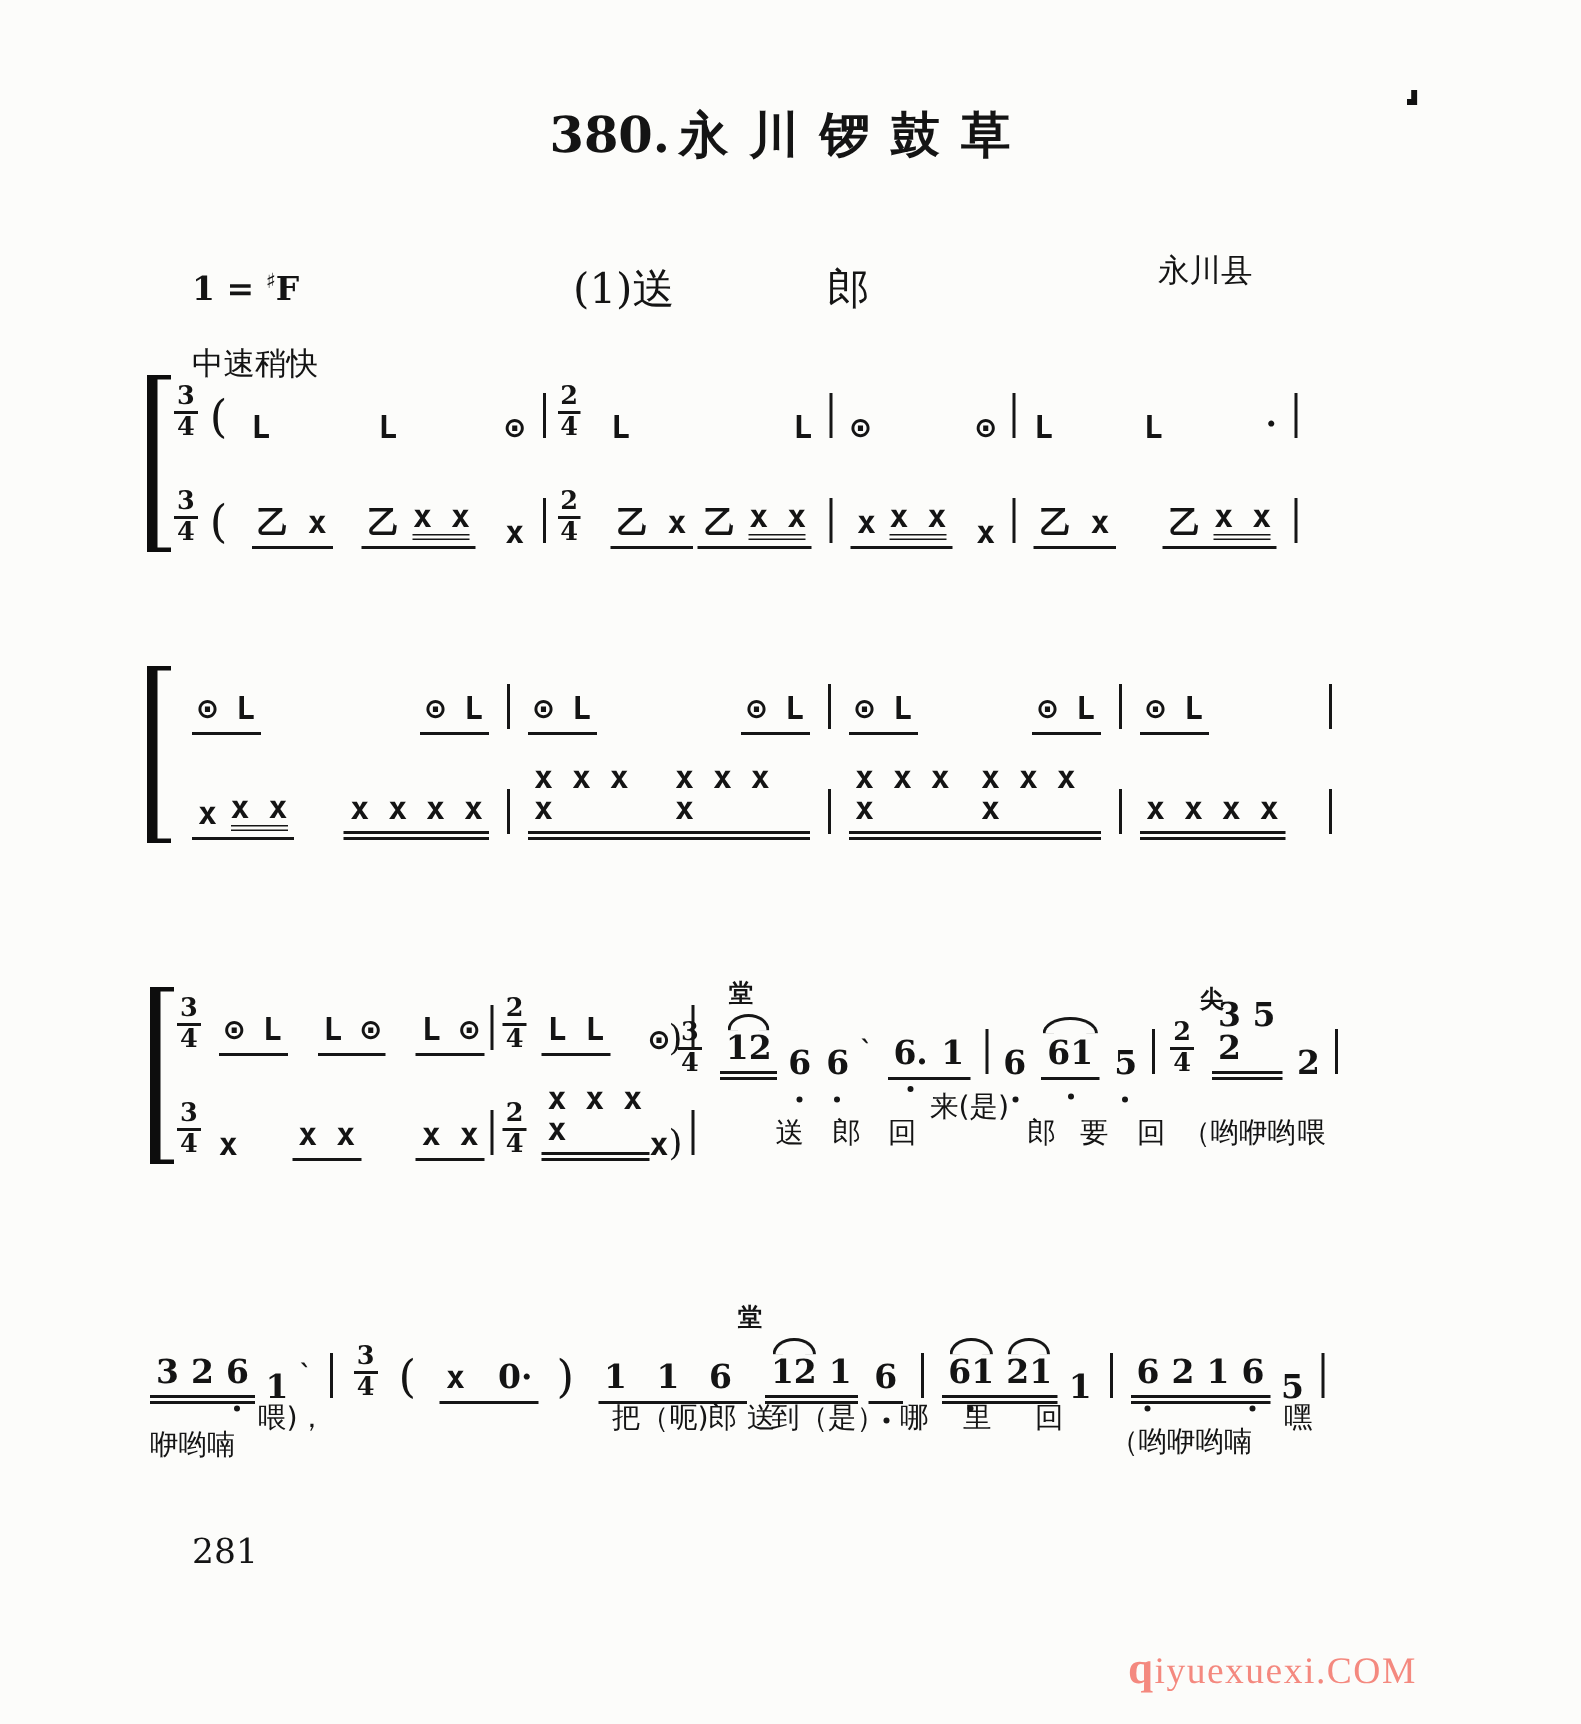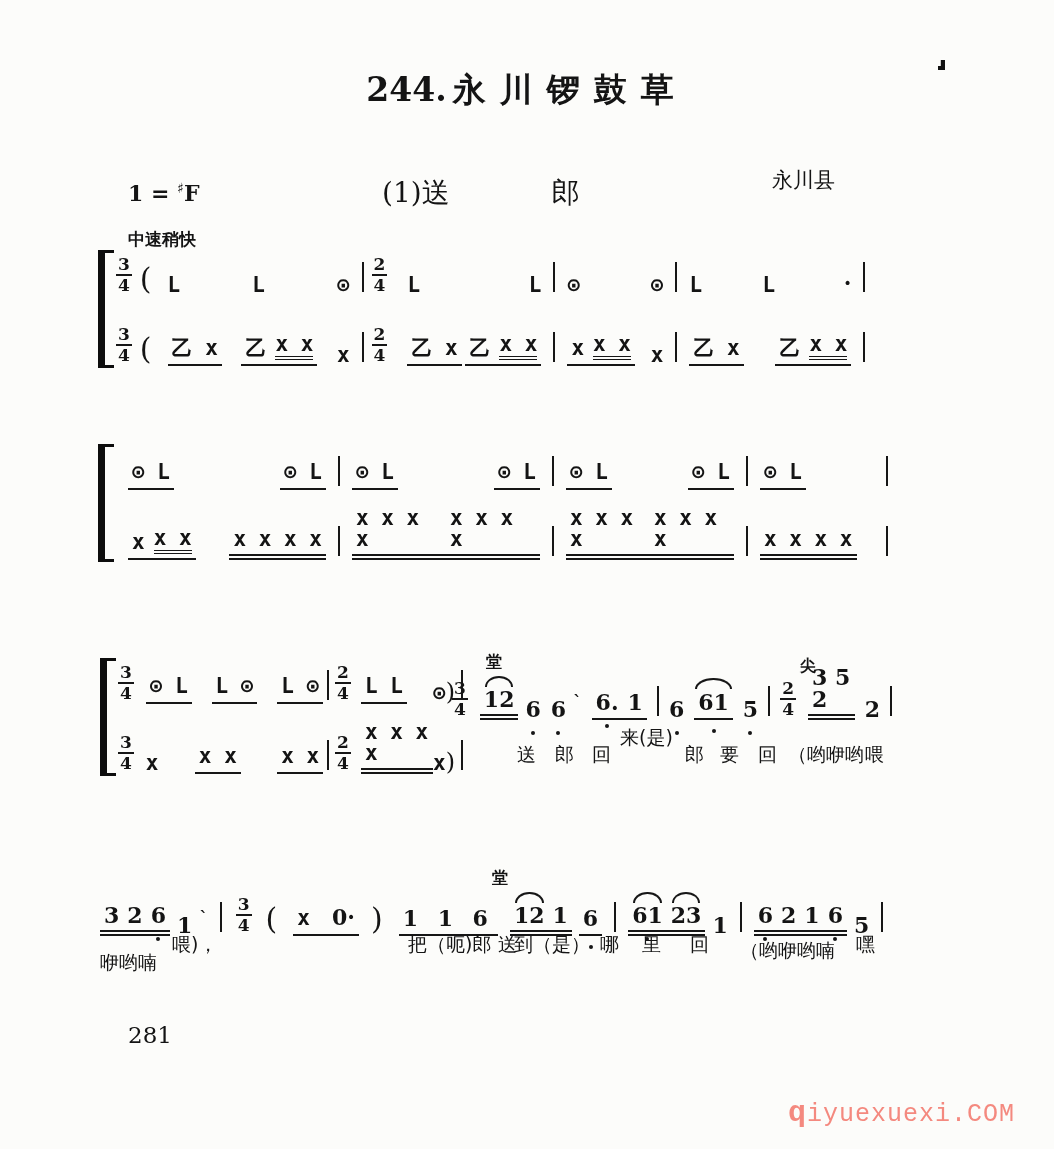--- a/index.html
+++ b/index.html
@@ -7,23 +7,23 @@
        font-family:"DejaVu Serif",serif;overflow:hidden}
   .abs{position:absolute}
   
   .title{left:0;top:68px;width:100%;text-align:center;font-size:33px;font-weight:700;white-space:nowrap}
   .title .cn{letter-spacing:14px;margin-left:6px}
   .keysig{left:128px;top:180px;font-size:22px;font-weight:700}
   .keysig .sharp{font-size:14px;vertical-align:super}
   .subtitle{left:382px;top:174px;font-size:28px;font-weight:400;white-space:nowrap}
   .subtitle .w2{margin-left:102px}
   .county{left:772px;top:166px;font-size:21px}
-  .tempo{left:128px;top:228px;font-size:17px;font-weight:700}
+  .tempo{left:128px;top:228px;font-size:21px;font-weight:400}
   .pageno{left:128px;top:1022px;font-size:23px}
-  .wm{left:788px;top:1096px;font-size:25px;letter-spacing:1px;white-space:nowrap;font-family:Liberation Mono, monospace}
+  .wm{left:752px;top:1096px;font-size:25px;letter-spacing:1px;white-space:nowrap;font-family:Liberation Serif, serif}
   .wm .q{font-weight:700;font-size:30px}
   .speck{left:938px;top:60px;width:7px;height:10px;background:#111;clip-path:polygon(40% 0,100% 0,100% 100%,0 100%,0 60%,40% 60%)}
   
   .sys{position:absolute}
   .brk{position:absolute;left:-18px;top:-2px;bottom:-2px;width:9px;
        border-left:7px solid #0d0d0d;border-top:3px solid #0d0d0d;border-bottom:3px solid #0d0d0d}
   .prow{display:flex;align-items:flex-end;height:44px}
   .prow + .prow{margin-top:26px}
   .meas{display:flex;justify-content:space-between;align-items:flex-end;padding:0 12px;box-sizing:border-box}
   .bar{width:2px;background:#161616;height:30px;margin-bottom:4px;flex:none}
@@ -47,21 +47,21 @@
   .od::after{content:"";position:absolute;left:50%;transform:translateX(-50%);bottom:-15px;
        width:4px;height:4px;background:#161616;border-radius:50%}
   .slide{display:inline-block;font-weight:700;font-size:17px;transform:translateY(-10px)}
   .annot{position:absolute;font-size:16px;font-weight:700;font-family:"DejaVu Sans",sans-serif}
   .ly{position:absolute;font-size:19px;white-space:nowrap;font-family:"DejaVu Sans",sans-serif;color:#141414}
 </style>
 </head>
 <body>
 
 <div class="abs title">
-  <span>244.</span><span class="cn">永川锣鼓草</span>
+  <span>380.</span><span class="cn">永川锣鼓草</span>
 </div>
 
 <div class="abs keysig">
   <span>1</span>
   <span>=</span>
   <span class="sharp">♯</span><span style="font-weight:700">F</span>
 </div>
 
 <div class="abs subtitle">
   <span>(1)</span><span>送</span><span class="w2">郎</span>
@@ -325,21 +325,21 @@
       <span class="u2g">
           <span class="n slur">12</span>
           <span class="n">1</span>
         </span>
       <span class="u1g od n">6</span>
     </span>
     <span class="bar"></span>
     <span class="mg">
       <span class="u2g">
           <span class="n slur od">61</span>
-          <span class="n slur">23</span>
+          <span class="n slur">21</span>
         </span>
       <span class="n">1</span>
     </span>
     <span class="bar"></span>
     <span class="mg">
       <span class="u2g">
         <span class="n od">6</span>
         <span class="n">2</span>
         <span class="n">1</span>
         <span class="n od">6</span>
@@ -349,20 +349,20 @@
     <span class="bar"></span>
   </div>
   <span class="ly" style="left:0;top:72px">咿哟喃</span>
   <span class="ly" style="left:72px;top:54px">喂)，</span>
   <span class="ly" style="left:308px;top:54px">把（呃)郎</span>
   <span class="ly" style="left:398px;top:54px">送</span>
   <span class="ly" style="left:414px;top:54px">到（是）</span>
   <span class="ly" style="left:500px;top:54px">哪</span>
   <span class="ly" style="left:542px;top:54px">里</span>
   <span class="ly" style="left:590px;top:54px">回</span>
-  <span class="ly" style="left:640px;top:60px">（哟咿哟喃</span>
+  <span class="ly" style="left:640px;top:70px">（哟咿哟喃</span>
   <span class="ly" style="left:756px;top:54px">嘿</span>
 </div>
 
 <div class="abs pageno">281</div>
 <div class="abs wm" style="color:#f4897f">
   <span class="q">q</span><span>iyuexuexi</span><span>.COM</span>
 </div>
 
 </body></html>

